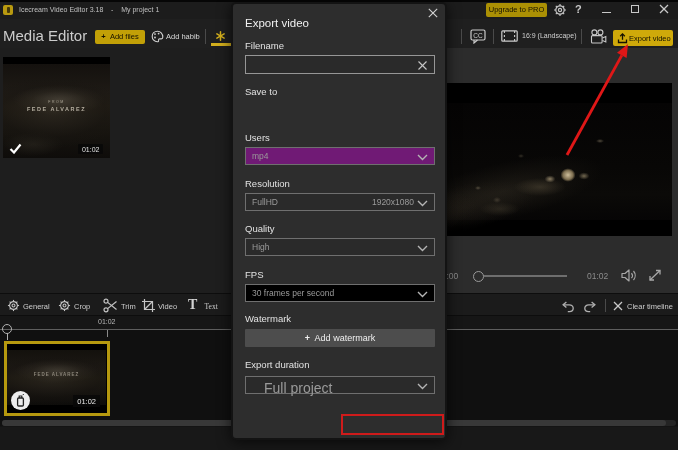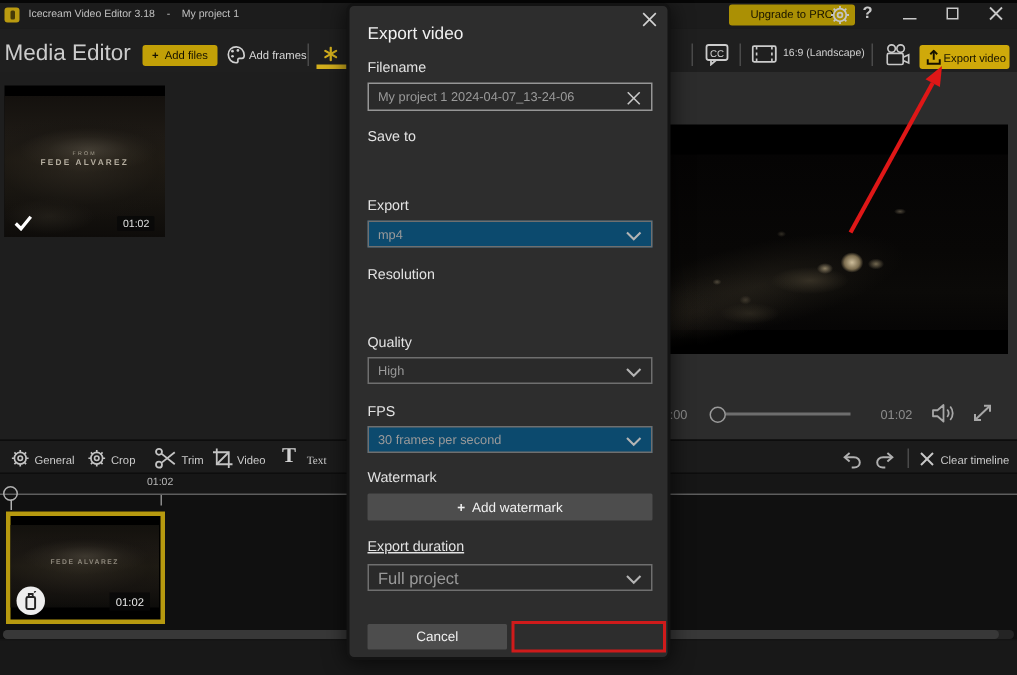--- a/index.html
+++ b/index.html
@@ -9,21 +9,21 @@
   #stage { position:relative; width:678px; height:450px; background:#141414; }
 </style>
 </head>
 <body>
 <div id="stage">
 
   <div class="abs" style="left:0;top:0;width:678px;height:19px;background:#1c1c1c;border-top:2px solid #060606;"></div>
   <div class="abs" style="left:3px;top:5px;width:10px;height:10px;background:#b99a10;border-radius:2px;"></div>
   <div class="abs" style="left:6.5px;top:7px;width:3px;height:5.5px;background:#463a08;border-radius:1px;"></div>
   <div class="abs" style="left:19px;top:6px;font-size:7px;color:#c0c0c0;">Icecream Video Editor 3.18&nbsp;&nbsp;&nbsp;&nbsp;-&nbsp;&nbsp;&nbsp;&nbsp;My project 1</div>
-  <div class="abs" style="left:486px;top:3px;width:84px;height:14px;background:#ab9004;border-radius:2px;color:#161200;font-size:7.5px;text-align:center;line-height:14px;">Upgrade to PRO</div>
+  <div class="abs" style="left:486px;top:3px;width:61px;height:14px;background:#ab9004;border-radius:2px;color:#161200;font-size:7.5px;text-align:center;line-height:14px;">Upgrade to PRO</div>
 
   <svg class="abs" style="left:553px;top:3px;" width="14" height="14" viewBox="0 0 14 14">
     <g stroke="#c4c4c4" stroke-width="1.2" fill="none">
       <circle cx="7" cy="7" r="4.2"></circle>
         <circle cx="7" cy="7" r="1.6"></circle>
       <line x1="7" y1="1" x2="7" y2="3"></line>
         <line x1="7" y1="11" x2="7" y2="13"></line>
       <line x1="1" y1="7" x2="3" y2="7"></line>
         <line x1="11" y1="7" x2="13" y2="7"></line>
       <line x1="2.8" y1="2.8" x2="4.2" y2="4.2"></line>
@@ -45,21 +45,21 @@
   <div class="abs" style="left:0;top:19px;width:678px;height:29px;background:#1f1f1f;"></div>
   <div class="abs" style="left:3px;top:27px;font-size:15px;color:#cccccc;">Media Editor</div>
   <div class="abs" style="left:95px;top:29.5px;width:50px;height:14px;background:#c2a007;border-radius:2px;font-size:7.5px;color:#161200;text-align:center;line-height:14px;font-weight:bold;">+&nbsp; <span style="font-weight:normal">Add files</span></div>
 
   <svg class="abs" style="left:151px;top:30px;" width="13" height="13" viewBox="0 0 13 13">
     <path d="M6.5 1.2 C3.4 1.2 1.2 3.4 1.2 6.4 C1.2 9.4 3.4 11.8 6.3 11.8 C7.4 11.8 7.8 11.2 7.6 10.4 C7.4 9.5 7.7 8.9 8.7 8.9 L10.3 8.9 C11.3 8.9 11.8 8.2 11.8 7 C11.8 3.7 9.4 1.2 6.5 1.2 Z" fill="none" stroke="#d0d0d0" stroke-width="1.1"></path>
     <circle cx="4" cy="4.1" r="0.9" fill="#d0d0d0"></circle>
       <circle cx="7.6" cy="3.6" r="0.9" fill="#d0d0d0"></circle>
       <circle cx="4" cy="7.5" r="0.9" fill="#d0d0d0"></circle>
   </svg>
-  <div class="abs" style="left:166px;top:32px;font-size:7.5px;color:#d8d8d8;">Add frames</div>
+  <div class="abs" style="left:166px;top:32px;font-size:7.5px;color:#d8d8d8;">Add habib</div>
   <div class="abs" style="left:205px;top:29px;width:1px;height:15px;background:#4a4a4a;"></div>
 
   <svg class="abs" style="left:215.5px;top:30.5px;" width="9" height="10" viewBox="0 0 9 10">
     <g stroke="#d3af1d" stroke-width="1.5" stroke-linecap="round">
       <line x1="4.5" y1="0.8" x2="4.5" y2="9.2"></line>
       <line x1="0.9" y1="2.9" x2="8.1" y2="7.1"></line>
       <line x1="8.1" y1="2.9" x2="0.9" y2="7.1"></line>
     </g>
   </svg>
   <div class="abs" style="left:211px;top:43px;width:20px;height:2.5px;background:#d3af1d;"></div>
@@ -264,63 +264,68 @@
   <div class="abs" style="left:245px;top:16.5px;font-size:11.5px;color:#f0f0f0;">Export video</div>
   <svg class="abs" style="left:428px;top:8px;" width="10" height="10" viewBox="0 0 10 10">
     <g stroke="#d4d4d4" stroke-width="1.1">
         <line x1="0.8" y1="0.8" x2="9.2" y2="9.2"></line>
         <line x1="9.2" y1="0.8" x2="0.8" y2="9.2"></line>
       </g>
   </svg>
 
   <div class="abs" style="left:245px;top:40px;font-size:9.5px;color:#e2e2e2;">Filename</div>
   <div class="abs" style="left:245px;top:55px;width:190px;height:19px;background:#2a2a2a;border:1.6px solid #969696;">
-    <div class="abs" style="left:6px;top:3px;font-size:8.5px;color:#9a9a9a;">My project 1 2024-04-07_13-24-06</div>
     <svg class="abs" style="right:7px;top:4.5px;" width="9" height="9" viewBox="0 0 9 9">
       <g stroke="#c8c8c8" stroke-width="1.1">
           <line x1="0.5" y1="0.5" x2="8.5" y2="8.5"></line>
           <line x1="8.5" y1="0.5" x2="0.5" y2="8.5"></line>
         </g>
     </svg>
   </div>
 
   <div class="abs" style="left:245px;top:86px;font-size:9.5px;color:#e2e2e2;">Save to</div>
 
-  <div class="abs" style="left:245px;top:132px;font-size:9.5px;color:#e2e2e2;">Export</div>
-  <div class="abs" style="left:245px;top:147px;width:190px;height:18px;background:#0c4a6e;border:1px solid #6f6f6f;">
+  <div class="abs" style="left:245px;top:132px;font-size:9.5px;color:#e2e2e2;">Users</div>
+  <div class="abs" style="left:245px;top:147px;width:190px;height:18px;background:#701a75;border:1px solid #6f6f6f;">
     <div class="abs" style="left:6px;top:3px;font-size:8.5px;color:#9a9a9a;">mp4</div>
     <svg class="abs" style="right:6px;top:6px;" width="11" height="7" viewBox="0 0 11 7">
       <path d="M1 1 L5.5 5.5 L10 1" fill="none" stroke="#b4b4b4" stroke-width="1.4"></path>
     </svg>
   </div>
 
   <div class="abs" style="left:245px;top:178px;font-size:9.5px;color:#e2e2e2;">Resolution</div>
+  <div class="abs" style="left:245px;top:193px;width:190px;height:18px;background:#2a2a2a;border:1px solid #6f6f6f;">
+    <div class="abs" style="left:6px;top:3px;font-size:8.5px;color:#9a9a9a;">FullHD</div>
+    <div class="abs" style="right:20px;top:3px;font-size:8.5px;color:#9a9a9a;">1920x1080</div>
+    <svg class="abs" style="right:6px;top:6px;" width="11" height="7" viewBox="0 0 11 7">
+      <path d="M1 1 L5.5 5.5 L10 1" fill="none" stroke="#b4b4b4" stroke-width="1.4"></path>
+    </svg>
+  </div>
 
   <div class="abs" style="left:245px;top:223px;font-size:9.5px;color:#e2e2e2;">Quality</div>
   <div class="abs" style="left:245px;top:238px;width:190px;height:18px;background:#2a2a2a;border:1px solid #6f6f6f;">
     <div class="abs" style="left:6px;top:3px;font-size:8.5px;color:#9a9a9a;">High</div>
     <svg class="abs" style="right:6px;top:6px;" width="11" height="7" viewBox="0 0 11 7">
       <path d="M1 1 L5.5 5.5 L10 1" fill="none" stroke="#b4b4b4" stroke-width="1.4"></path>
     </svg>
   </div>
 
   <div class="abs" style="left:245px;top:268.5px;font-size:9.5px;color:#e2e2e2;">FPS</div>
-  <div class="abs" style="left:245px;top:284px;width:190px;height:18px;background:#0c4a6e;border:1px solid #6f6f6f;">
+  <div class="abs" style="left:245px;top:284px;width:190px;height:18px;background:#000000;border:1px solid #6f6f6f;">
     <div class="abs" style="left:6px;top:3px;font-size:8.5px;color:#9a9a9a;">30 frames per second</div>
     <svg class="abs" style="right:6px;top:6px;" width="11" height="7" viewBox="0 0 11 7">
       <path d="M1 1 L5.5 5.5 L10 1" fill="none" stroke="#b4b4b4" stroke-width="1.4"></path>
     </svg>
   </div>
 
   <div class="abs" style="left:245px;top:312.5px;font-size:9.5px;color:#e2e2e2;">Watermark</div>
   <div class="abs" style="left:245px;top:329px;width:190px;height:18px;background:#4d4d4d;border-radius:1px;text-align:center;font-size:9px;color:#f0f0f0;line-height:18px;"><span style="font-weight:bold;">+</span>&nbsp; Add watermark</div>
 
-  <div class="abs" style="left:245px;top:359px;font-size:9.5px;color:#e2e2e2;text-decoration:underline;">Export duration</div>
+  <div class="abs" style="left:245px;top:359px;font-size:9.5px;color:#e2e2e2;">Export duration</div>
   <div class="abs" style="left:245px;top:375.5px;width:190px;height:18px;background:#2a2a2a;border:1px solid #6f6f6f;">
-    <div class="abs" style="left:6px;top:3px;font-size:11px;color:#9a9a9a;">Full project</div>
-    <svg class="abs" style="right:6px;top:6px;" width="11" height="7" viewBox="0 0 11 7">
-      <path d="M1 1 L5.5 5.5 L10 1" fill="none" stroke="#b4b4b4" stroke-width="1.4"></path>
-    </svg>
-  </div>
-
-  <div class="abs" style="left:245px;top:416px;width:93px;height:16.5px;background:#4d4d4d;border-radius:1px;text-align:center;font-size:9px;color:#f0f0f0;line-height:16.5px;">Cancel</div>
+    <div class="abs" style="left:18px;top:3px;font-size:14px;color:#9a9a9a;">Full project</div>
+    <svg class="abs" style="right:6px;top:6px;" width="11" height="7" viewBox="0 0 11 7">
+      <path d="M1 1 L5.5 5.5 L10 1" fill="none" stroke="#b4b4b4" stroke-width="1.4"></path>
+    </svg>
+  </div>
+
   <div class="abs" style="left:341px;top:413.5px;width:103px;height:21.5px;border:2px solid #cf1b1b;"></div>
 </div>
 
 </body></html>

